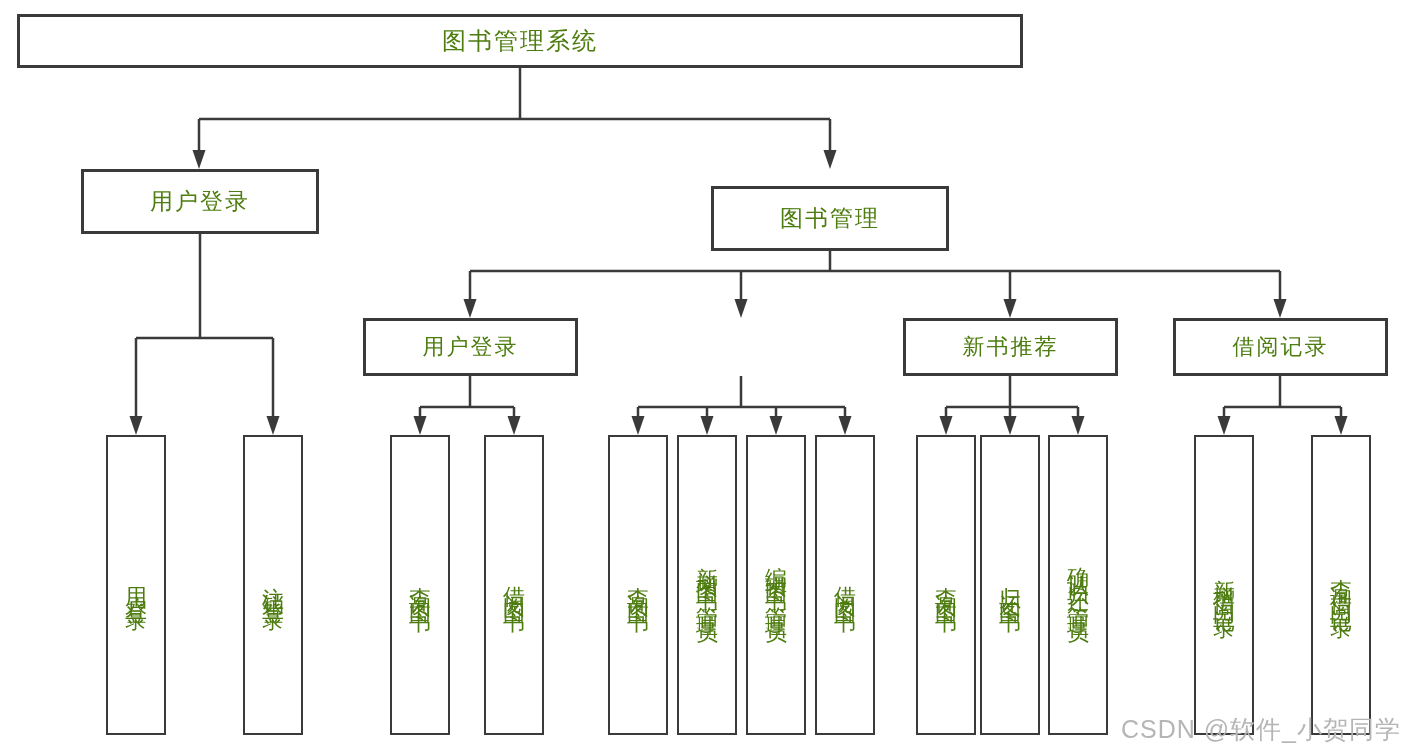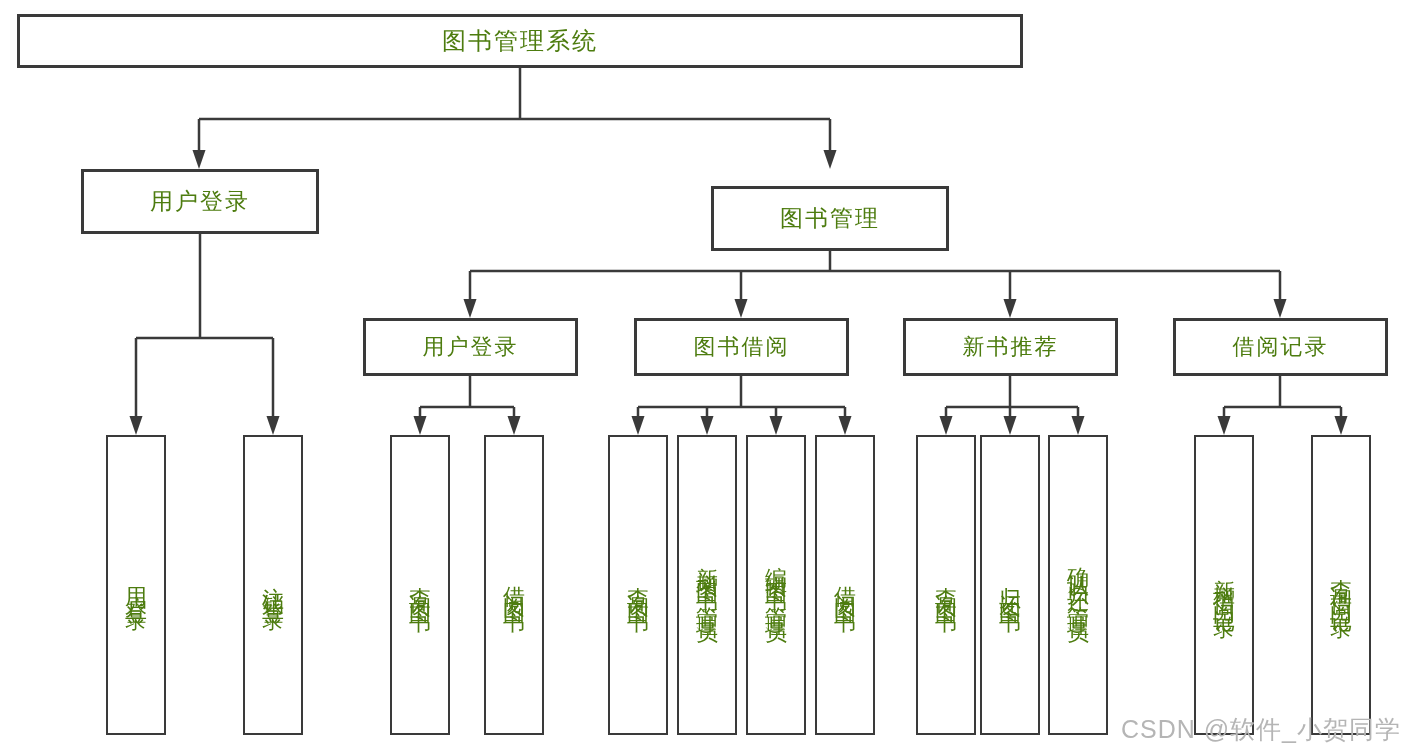--- a/index.html
+++ b/index.html
@@ -86,23 +86,20 @@
   <div class="box hbox l2-box" style="left:81px;top:169px;width:238px;height:65px;">
     <span class="lbl">用户登录</span>
   </div>
   <div class="box hbox l2-box" style="left:711px;top:186px;width:238px;height:65px;text-align:center;">
     <span class="lbl">图书管理</span>
   </div>
 
   <div class="box hbox l3-box" style="left:363px;top:318px;width:215px;height:58px;">
     <span class="lbl">用户登录</span>
   </div>
-  <div class="box hbox l3-box" style="left:634px;top:318px;width:215px;height:58px;">
-    <span class="lbl">图书借阅</span>
-  </div>
   <div class="box hbox l3-box" style="left:903px;top:318px;width:215px;height:58px;">
     <span class="lbl">新书推荐</span>
   </div>
   <div class="box hbox l3-box" style="left:1173px;top:318px;width:215px;height:58px;">
     <span class="lbl">借阅记录</span>
   </div>
 
   <div class="box vbox" style="left:106px;top:435px;width:60px;height:300px;">
     <span class="lbl">用户登录</span>
   </div>

